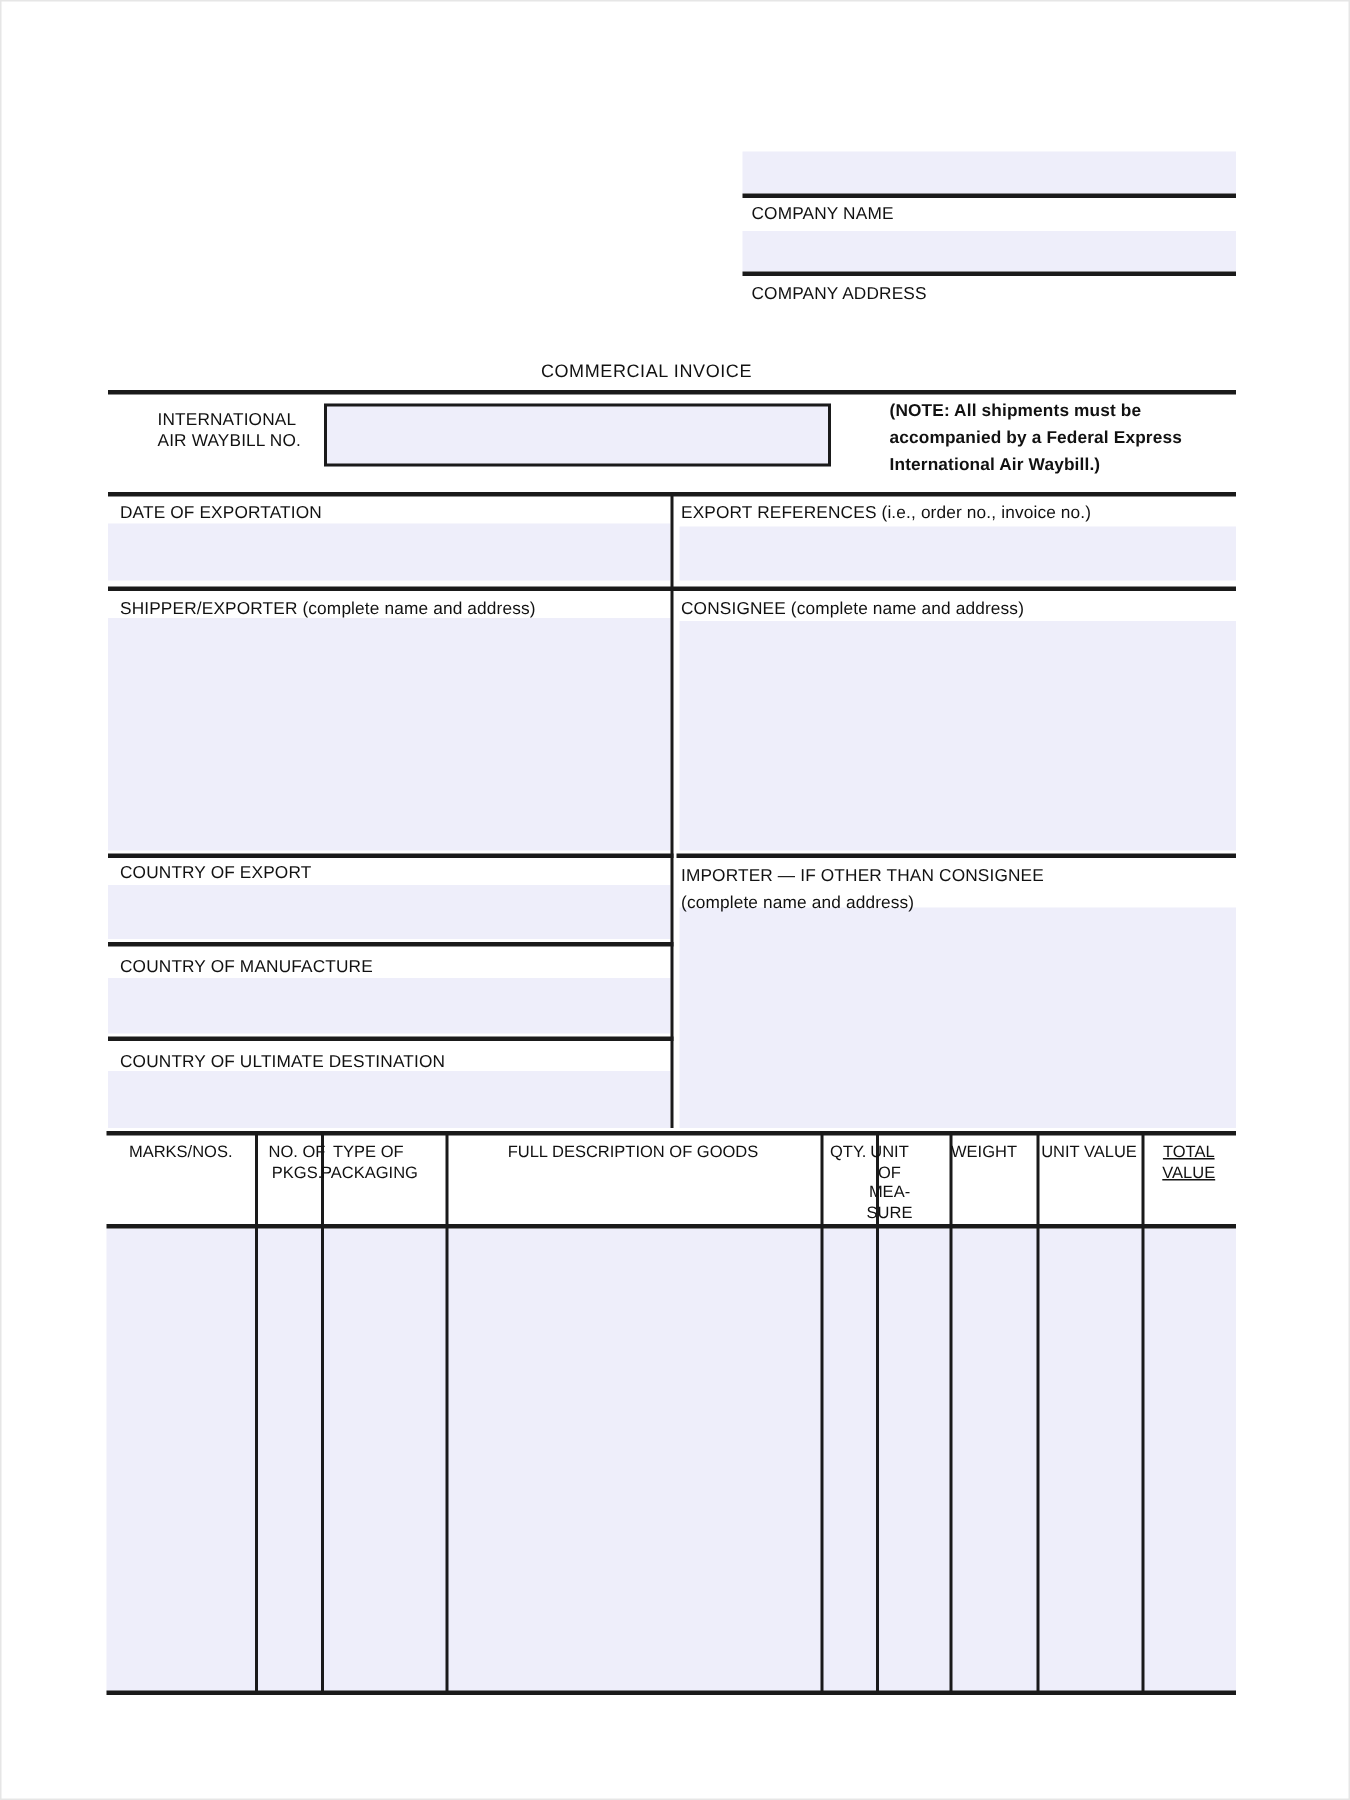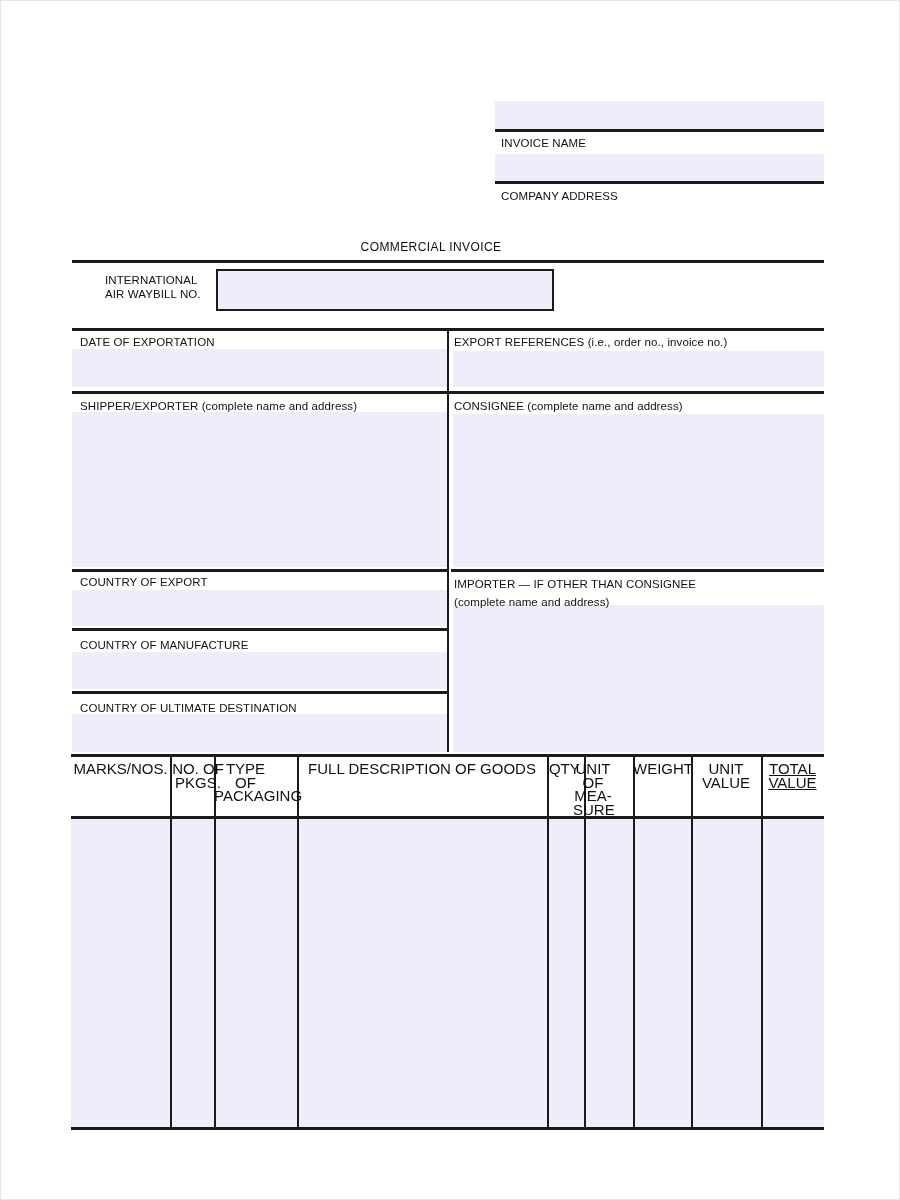--- a/index.html
+++ b/index.html
@@ -91,21 +91,21 @@
     left: 0;
     top: 65px;
     width: 100%;
     height: 309px;
     background: #eeeefa;
   }
   .col-head {
     position: absolute;
     top: 8px;
     text-align: center;
-    font-size: 15px;
+    font-size: 11px;
     line-height: 13.5px;
     white-space: pre-line;
     color: #111111;
   }
   .colrule {
     position: absolute;
     top: 0;
     width: 2px;
     height: 376px;
     background: #1a1a1a;
@@ -118,35 +118,38 @@
     background: #1a1a1a;
   }
 </style>
 </head>
 <body>
 
 <div id="page">
 
   <div class="fill company-fill" style="left:494px; top:100px; width:329px; height:28px;"></div>
   <div class="rule" style="left:494px; top:128px; width:329px; height:3px;"></div>
-  <div class="lbl" style="left:500px; top:135px;">INVOICE NAME</div>
+  <div class="lbl" style="left:500px; top:135px;">COMPANY NAME</div>
 
   <div class="fill company-fill" style="left:494px; top:153px; width:329px; height:27px;"></div>
   <div class="rule" style="left:494px; top:180px; width:329px; height:3px;"></div>
   <div class="lbl" style="left:500px; top:188px;">COMPANY ADDRESS</div>
 
   <div id="title" style="left:330px; top:239px; width:200px;">COMMERCIAL INVOICE</div>
 
   <div class="rule" style="left:71px; top:259px; width:752px; height:3px;"></div>
 
   <div class="lbl" style="left:77px; top:272px;margin-left:27px;">INTERNATIONAL
 AIR WAYBILL NO.</div>
 
   <div id="waybill-box" style="left:215px; top:268px; width:338px; height:42px;" title=""></div>
 
+  <div class="lbl bold" style="left:592px; top:264px; line-height:18px;">(NOTE: All shipments must be
+accompanied by a Federal Express
+International Air Waybill.)</div>
 
   <div class="rule" style="left:71px; top:327px; width:752px; height:3px;"></div>
 
   <div class="fill" style="left:71px; top:348px; width:375px; height:38px;"></div>
   <div class="lbl" style="left:79px; top:334px;">DATE OF EXPORTATION</div>
 
   <div class="fill" style="left:452px; top:350px; width:371px; height:36px;"></div>
   <div class="lbl" style="left:453px; top:334px;">EXPORT REFERENCES (i.e., order no., invoice no.)</div>
 
   <div class="rule" style="left:71px; top:390px; width:752px; height:3px;"></div>

